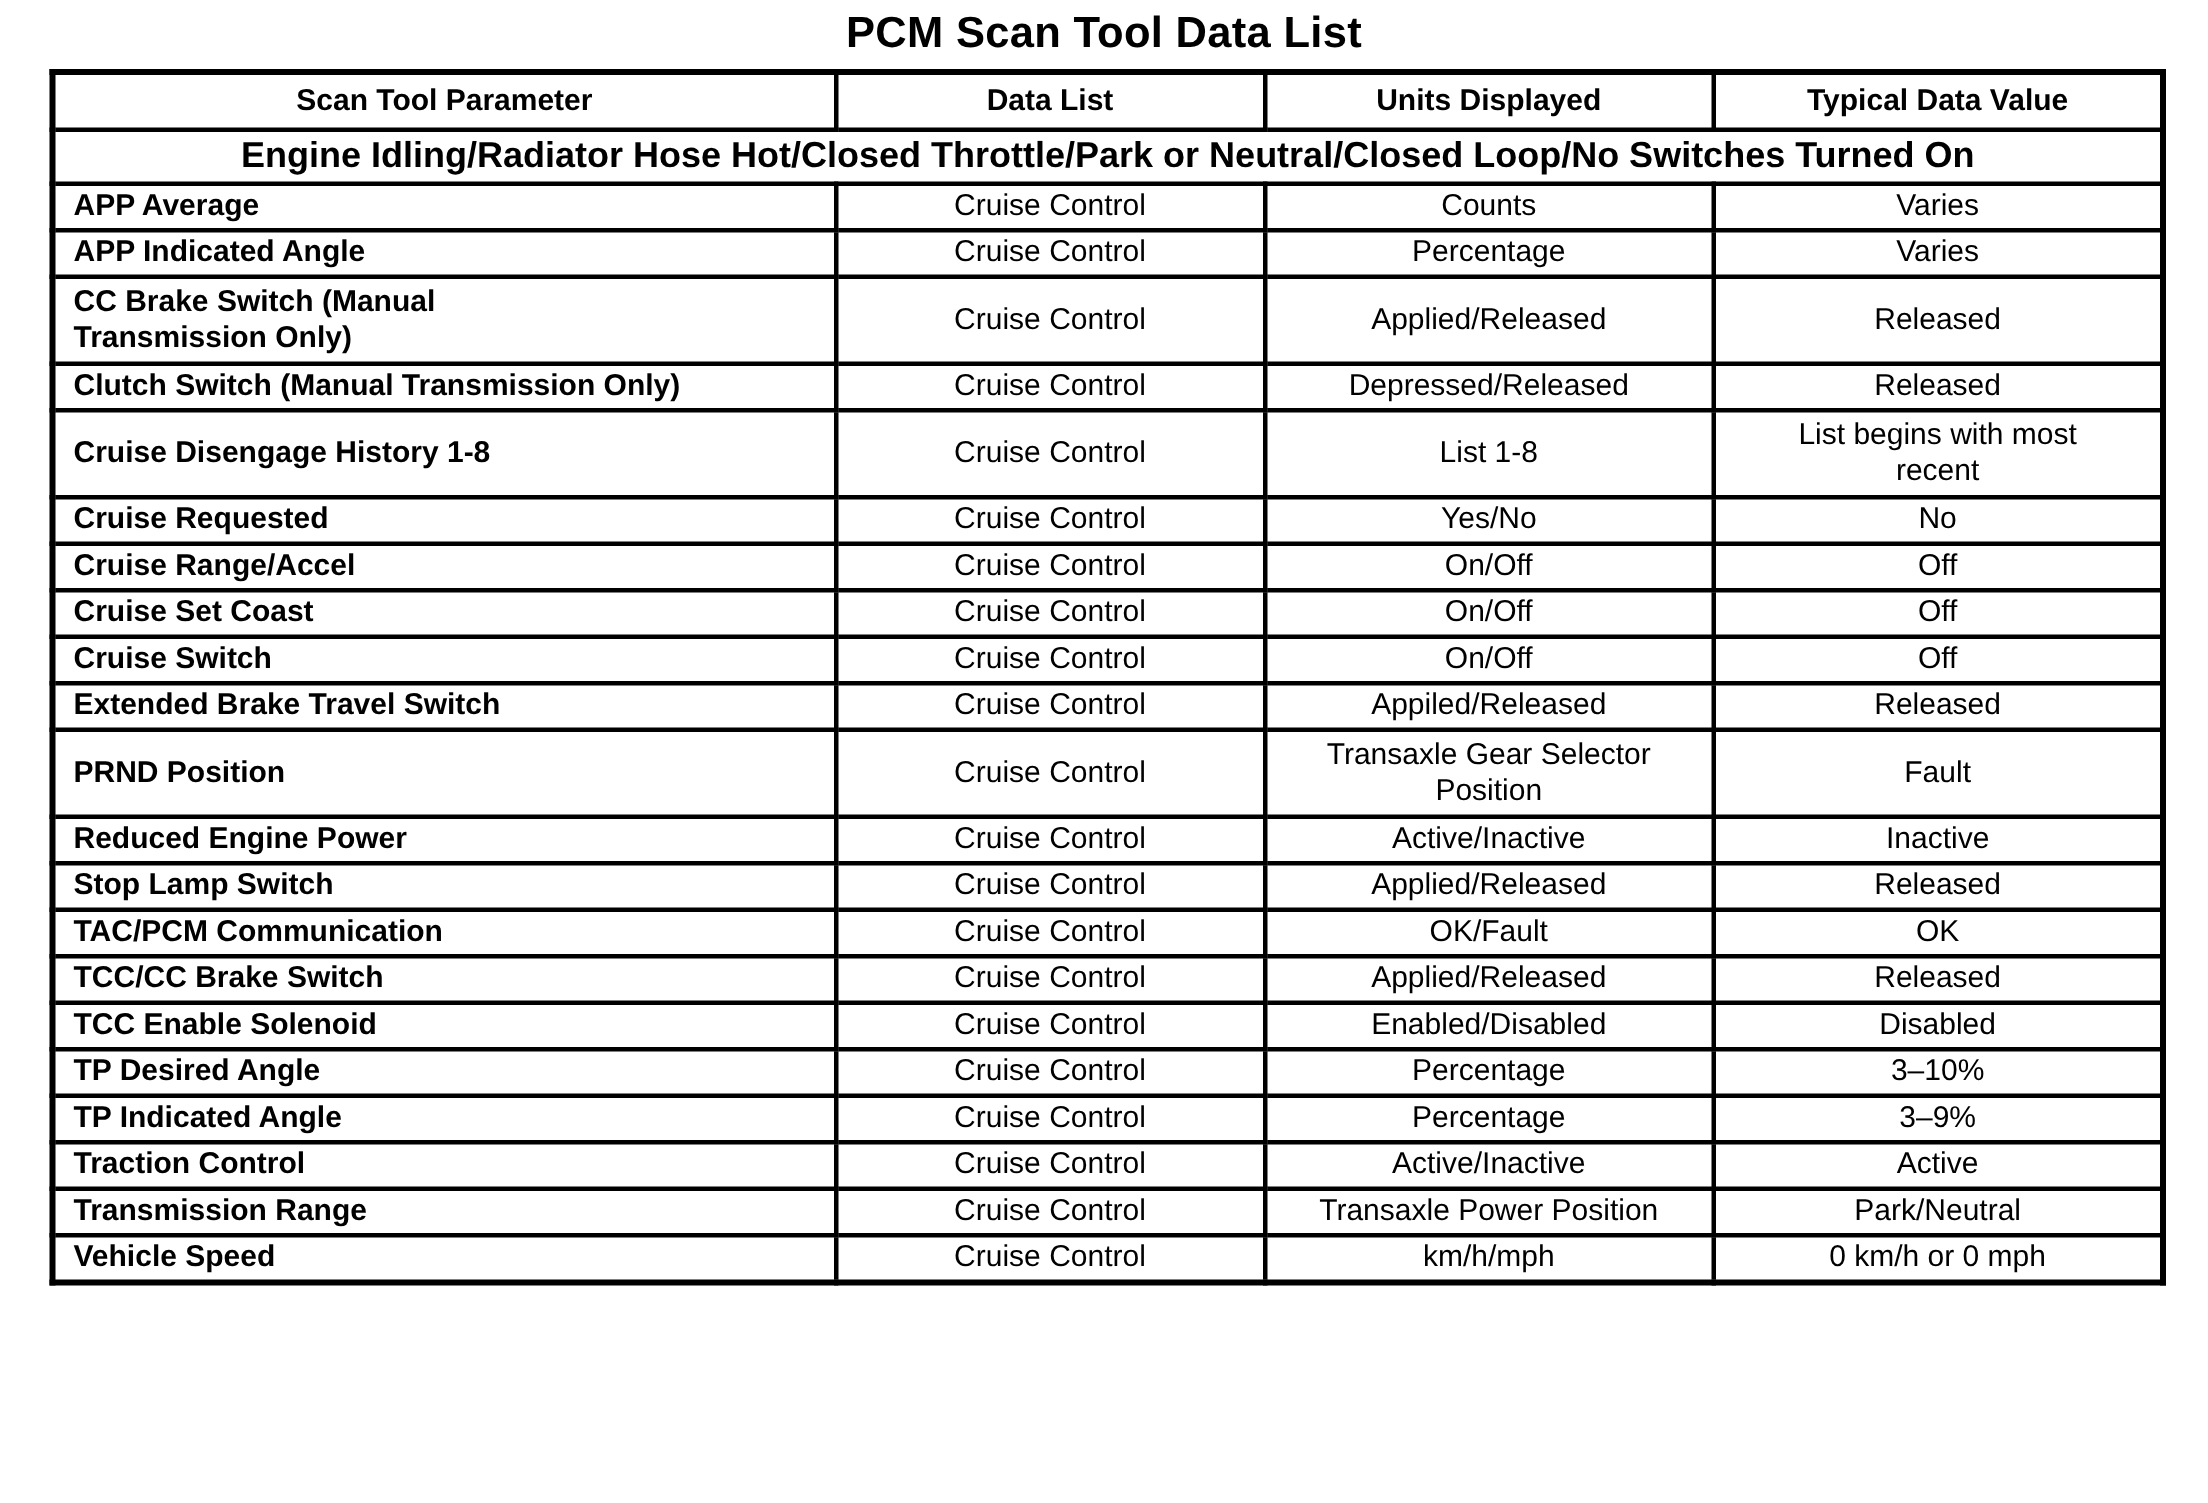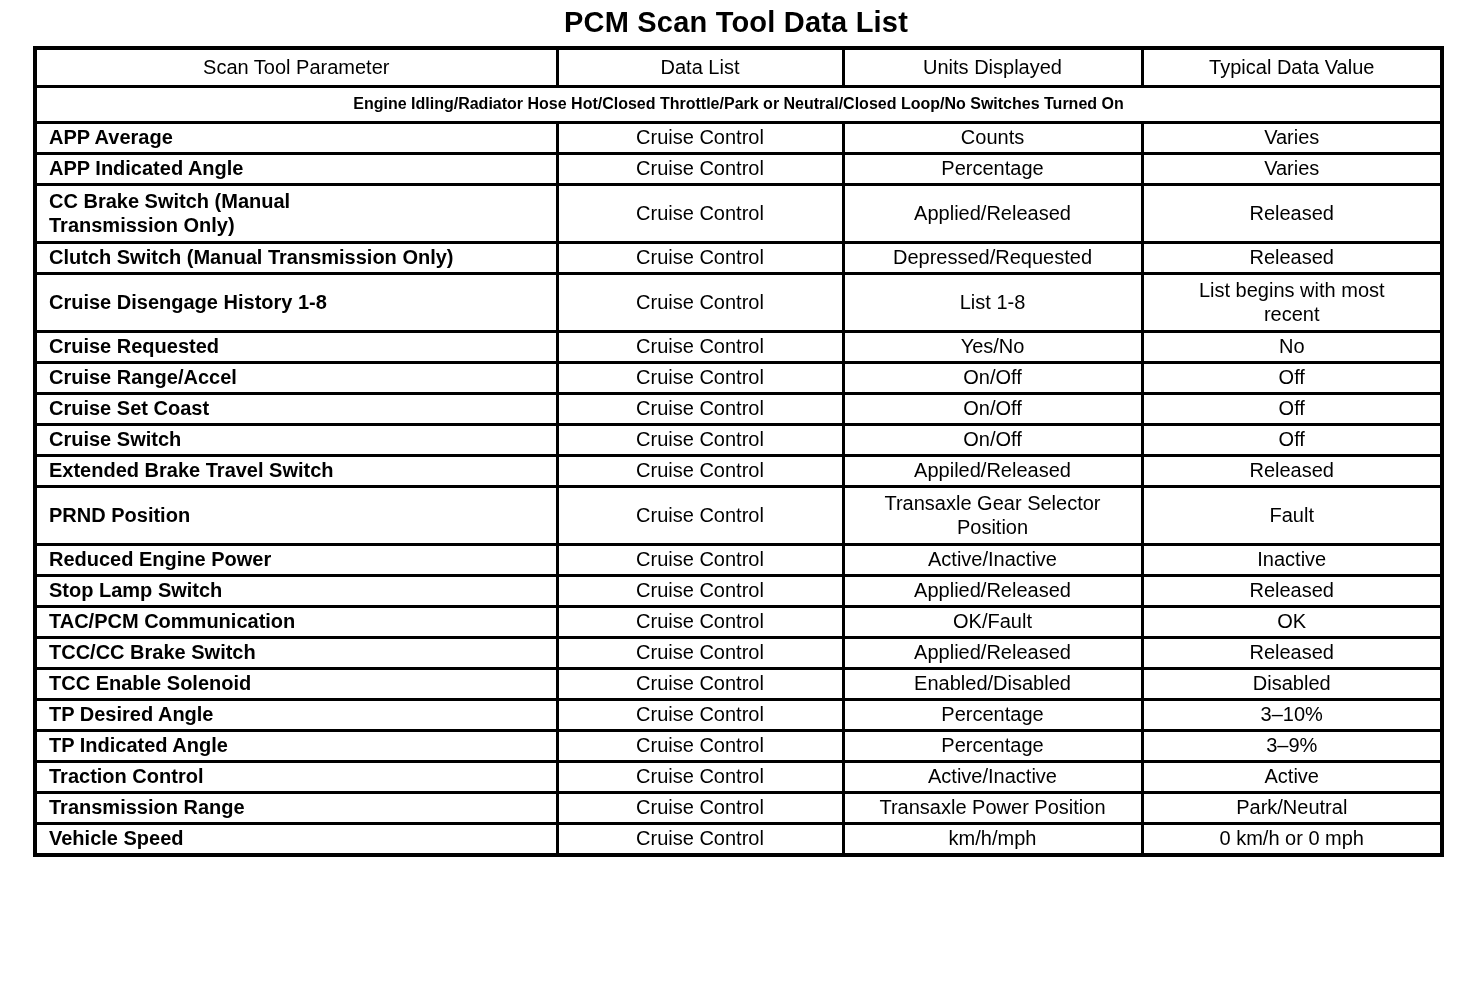--- a/index.html
+++ b/index.html
@@ -39,26 +39,26 @@
   .scan-table td {
     border: 3px solid #000;
     vertical-align: middle;
     white-space: pre-line;
     line-height: 1.18;
     padding: 2px 6px;
     overflow: hidden;
   }
   .scan-table th {
     font-size: 20px;
-    font-weight: normal;
+    font-weight: bold;
     text-align: center;
     height: 31px;
   }
   .scan-table tr.cond-row td {
-    font-size: 16px;
+    font-size: 24px;
     font-weight: bold;
     text-align: center;
     height: 29px;
   }
   .scan-table td {
     font-size: 20px;
     text-align: center;
   }
   .scan-table td.param-cell {
     text-align: left;
@@ -109,21 +109,21 @@
       <tr class="tall">
         <td class="param-cell">CC Brake Switch (Manual
 Transmission Only)</td>
         <td>Cruise Control</td>
         <td>Applied/Released</td>
         <td>Released</td>
       </tr>
       <tr class="r">
         <td class="param-cell">Clutch Switch (Manual Transmission Only)</td>
         <td>Cruise Control</td>
-        <td>Depressed/Requested</td>
+        <td>Depressed/Released</td>
         <td>Released</td>
       </tr>
       <tr class="tall">
         <td class="param-cell">Cruise Disengage History 1-8</td>
         <td>Cruise Control</td>
         <td>List 1-8</td>
         <td>List begins with most
 recent</td>
       </tr>
       <tr class="r">

